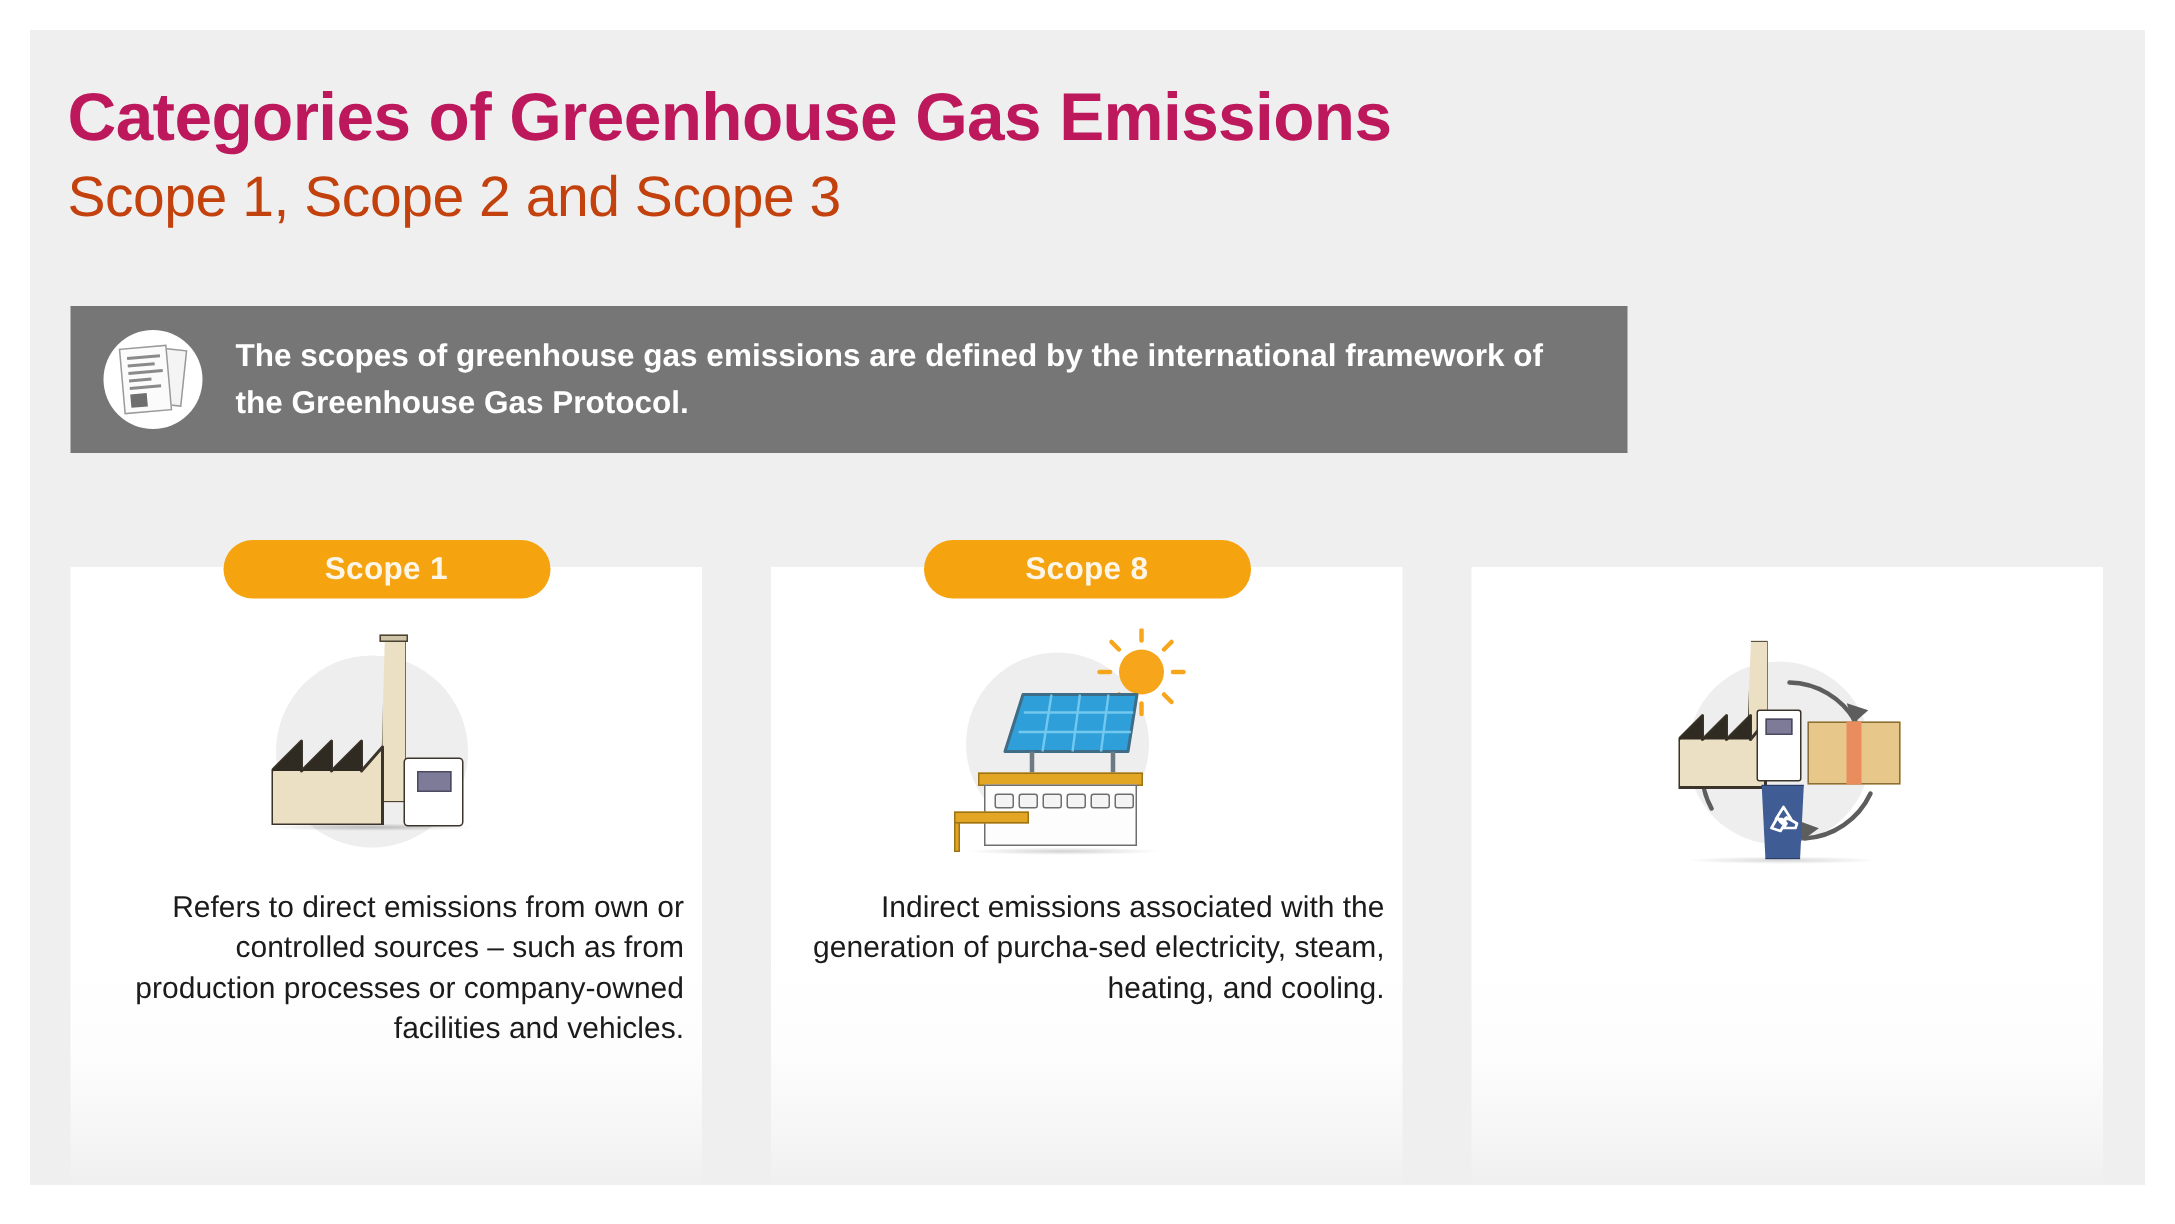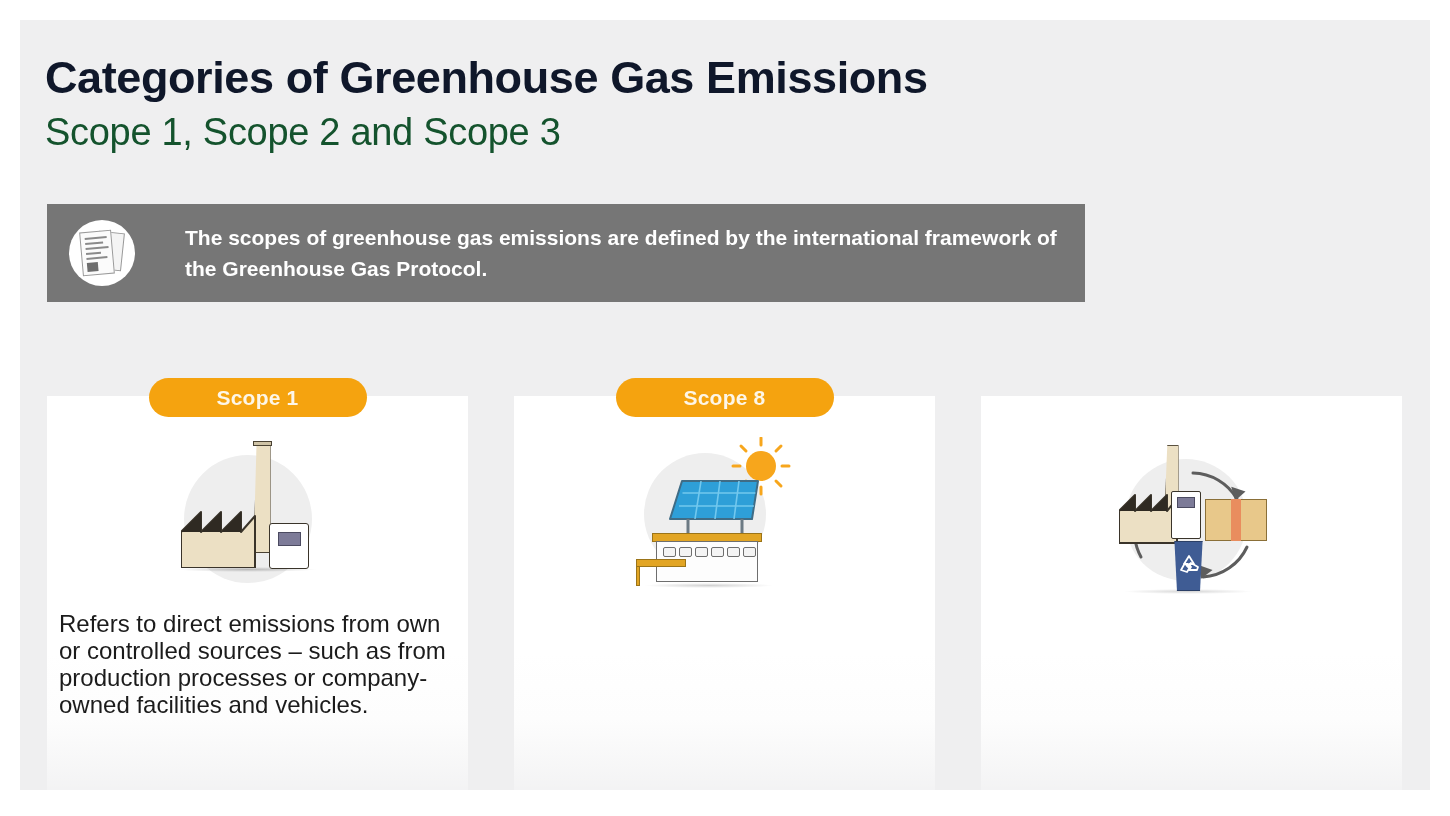--- a/index.html
+++ b/index.html
@@ -22,46 +22,45 @@
     background: #efeff0;
   }
 
   
   .title {
     position: absolute;
     left: 25px;
     top: 32px;
     font-size: 45px;
     font-weight: bold;
-    color: #0f172a;
+    color: #be185d;
     letter-spacing: -0.4px;
     white-space: nowrap;
   }
   .subtitle {
     position: absolute;
     left: 25px;
     top: 91px;
     font-size: 38px;
     font-weight: normal;
-    color: #14532d;
+    color: #c2410c;
     letter-spacing: -0.3px;
     white-space: nowrap;
   }
 
   
   .banner {
     position: absolute;
     left: 27px;
     top: 184px;
     width: 1038px;
     height: 98px;
     background: #767676;
     display: flex;
     align-items: center;
-    gap: 28px;
   }
   .banner-icon {
     flex: 0 0 auto;
     width: 66px;
     height: 66px;
     margin-left: 22px;
     border-radius: 50%;
     background: #ffffff;
     position: relative;
     overflow: hidden;
@@ -106,21 +105,21 @@
     font-weight: bold;
     line-height: 31px;
     color: #ffffff;
     max-width: 900px;
   }
 
   
   .cards {
     position: absolute;
     left: 0;
-    top: 350px;
+    top: 332px;
     width: 1285px;
     height: 440px;
   }
   .card {
     position: absolute;
     top: 26px;
     width: 421px;
     height: 414px;
     background: linear-gradient(to bottom,
       #ffffff 0%,
@@ -170,22 +169,22 @@
     position: absolute;
     border-radius: 50%;
     background: #eeeeee;
   }
 
   .card-text {
     position: absolute;
     top: 214px;
     left: 12px;
     width: 397px;
-    text-align: left;
-    font-size: 24px;
+    text-align: right;
+    font-size: 20px;
     line-height: 27px;
     color: #1b1b1b;
   }
 
   
   .f-circle { left: 21px; top: 18px; width: 128px; height: 128px; }
   .f-chimney {
     position: absolute; left: 91px; top: 6px; width: 17px; height: 110px;
     background: #ece0c4; border: 1.5px solid #4a4233;
     clip-path: polygon(18% 0%, 100% 0%, 100% 100%, 0% 100%);
@@ -359,20 +358,21 @@
           <div class="s-win" style="left:33px"></div>
           <div class="s-win" style="left:49px"></div>
           <div class="s-win" style="left:65px"></div>
           <div class="s-win" style="left:81px"></div>
           <div class="s-win" style="left:97px"></div>
           <div class="s-win" style="left:113px"></div>
           <div class="s-canopy"></div>
           <div class="s-canopy-leg"></div>
         </div>
       </div>
+      <div class="card-text">Indirect emissions associated with the generation of purcha-sed electricity, steam, heating, and cooling.</div>
     </div>
 
     <div class="card c3">
       <div class="icon-wrap">
         <div class="icon-stage">
           <div class="gcircle v-circle"></div>
           <div class="v-shadow"></div>
 
           <svg width="190" height="160" style="position:absolute;left:0;top:0">
             <g fill="none" stroke="#5d5d5d" stroke-width="3" stroke-linecap="round">

